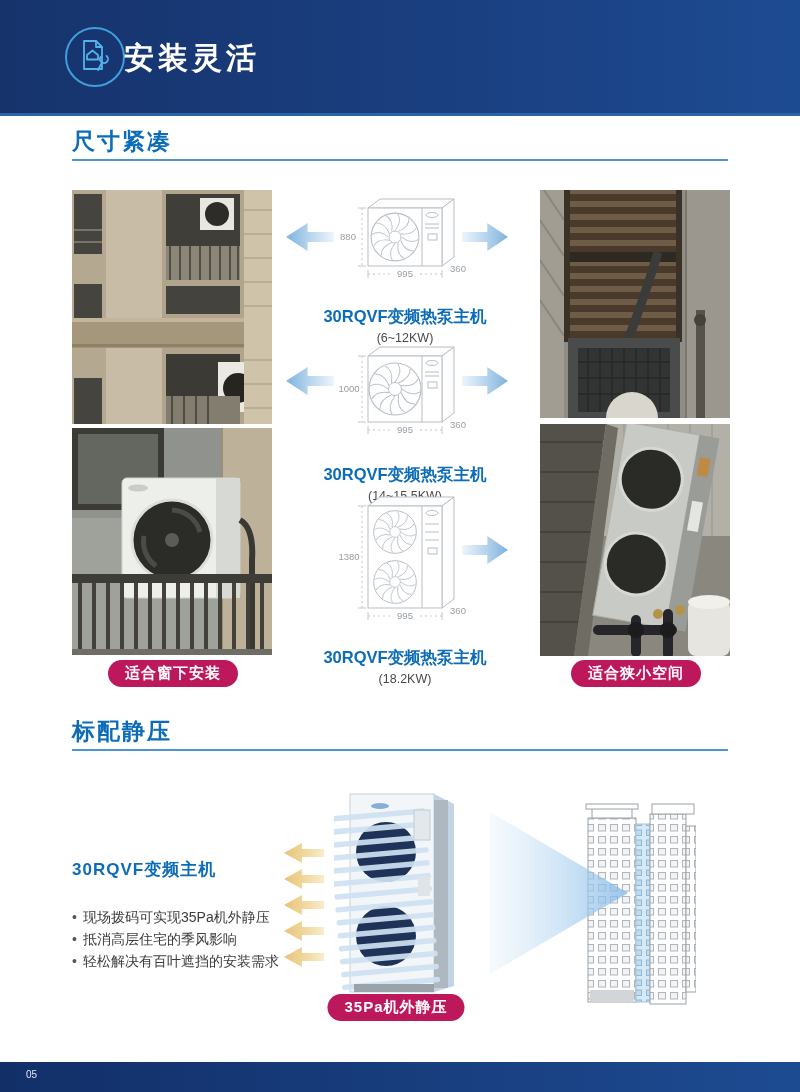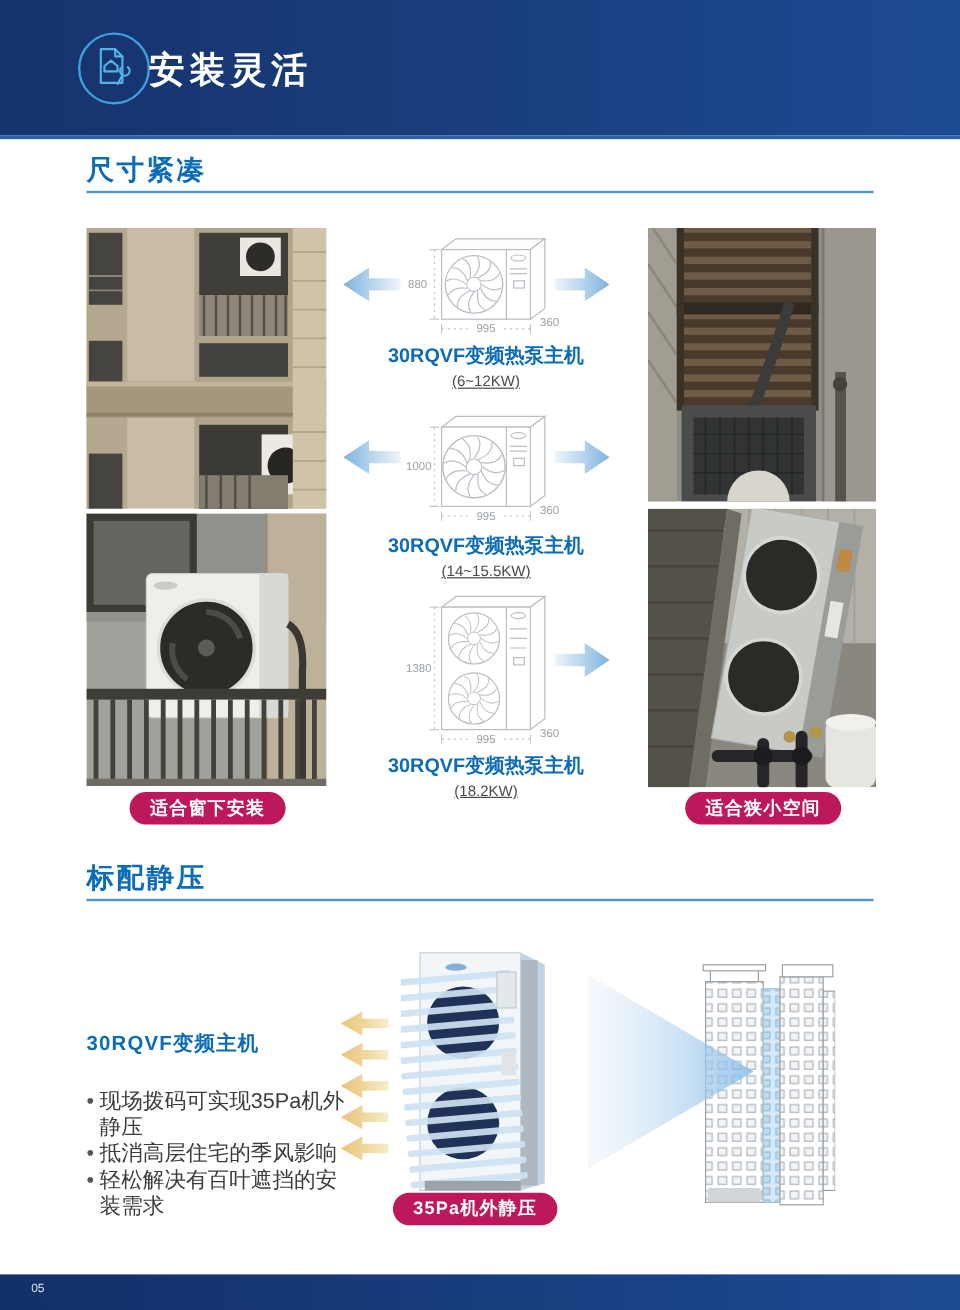--- a/index.html
+++ b/index.html
@@ -28,33 +28,33 @@
     clip-path:polygon(0 34%,55% 34%,55% 6%,100% 50%,55% 94%,55% 66%,0 66%); }
   .arr-l { width:48px; height:32px;
     background:linear-gradient(270deg,#eef5fb 0%,#b3d2ec 55%,#7db2de 100%);
     clip-path:polygon(100% 34%,45% 34%,45% 6%,0 50%,45% 94%,45% 66%,100% 66%); }
   .arr-y { width:40px; height:22px;
     background:linear-gradient(270deg,#f8ecc8 0%,#f0d79c 45%,#e7bf72 100%);
     clip-path:polygon(100% 32%,45% 32%,45% 4%,0 50%,45% 96%,45% 68%,100% 68%); opacity:.95; }
 
   
   .unit-cap { position:absolute; left:315px; width:180px; text-align:center; }
-  .unit-cap .nm { color:#0c6cb8; font-size:16.5px; font-weight:bold; }
-  .unit-cap .cp { color:#4a4a4a; font-size:12.5px; margin-top:3px;text-decoration:underline; }
+  .unit-cap .nm { color:#0c6cb8; font-size:16.5px; font-weight:bold;margin-top:20px; }
+  .unit-cap .cp { color:#4a4a4a; font-size:12.5px; margin-top:3px; }
 
   
   .badge { position:absolute; transform:translateX(-50%); background:#be185d; color:#fff;
     font-size:15px; font-weight:bold; padding:4px 17px; border-radius:15px;
     letter-spacing:1px; white-space:nowrap; }
 
   
   .pressure-block { position:absolute; left:72px; top:858px; width:225px; }
   .pressure-block h3 { color:#0c6cb8; font-size:17px; font-weight:bold; margin-bottom:25px; letter-spacing:1px; }
   .bullets { list-style:none; }
-  .bullets li { position:relative; color:#3c3c3c; font-size:18px; line-height:22px; padding-left:11px; }
+  .bullets li { position:relative; color:#3c3c3c; font-size:14px; line-height:22px; padding-left:11px; }
   .bullets li::before { content:"•"; position:absolute; left:0; color:#555; }
 
   
   .footer-band { position:absolute; left:0; top:1062px; width:800px; height:30px;
     background:linear-gradient(90deg,#122f68 0%,#1d4b92 100%); }
   .page-num { position:absolute; left:26px; top:1069px; color:#dfe6f2; font-size:10px; }
 
   svg text { font-family:"Liberation Sans","DejaVu Sans",sans-serif; }
   .dimtxt { fill:#9aa0a5; font-size:9.5px; }
 </style>

